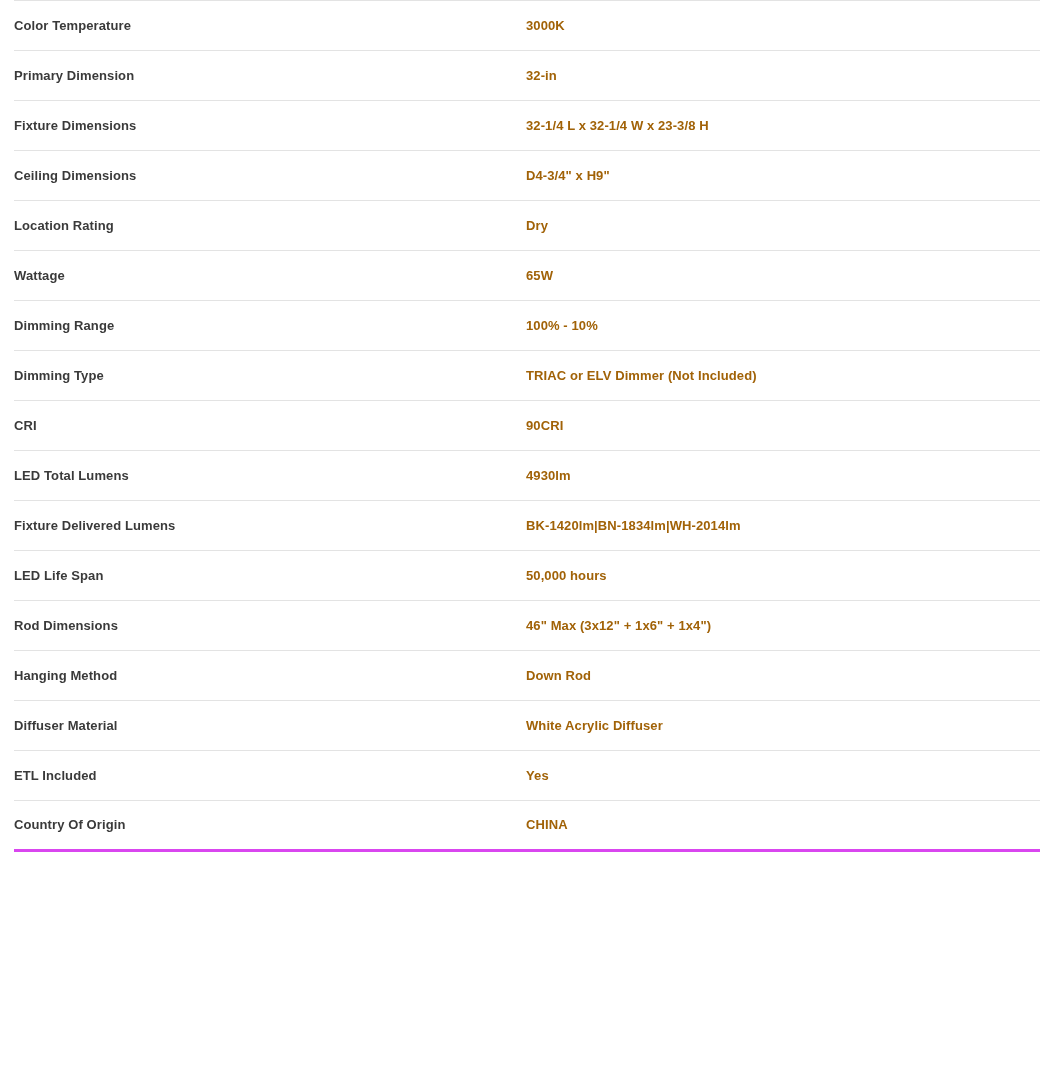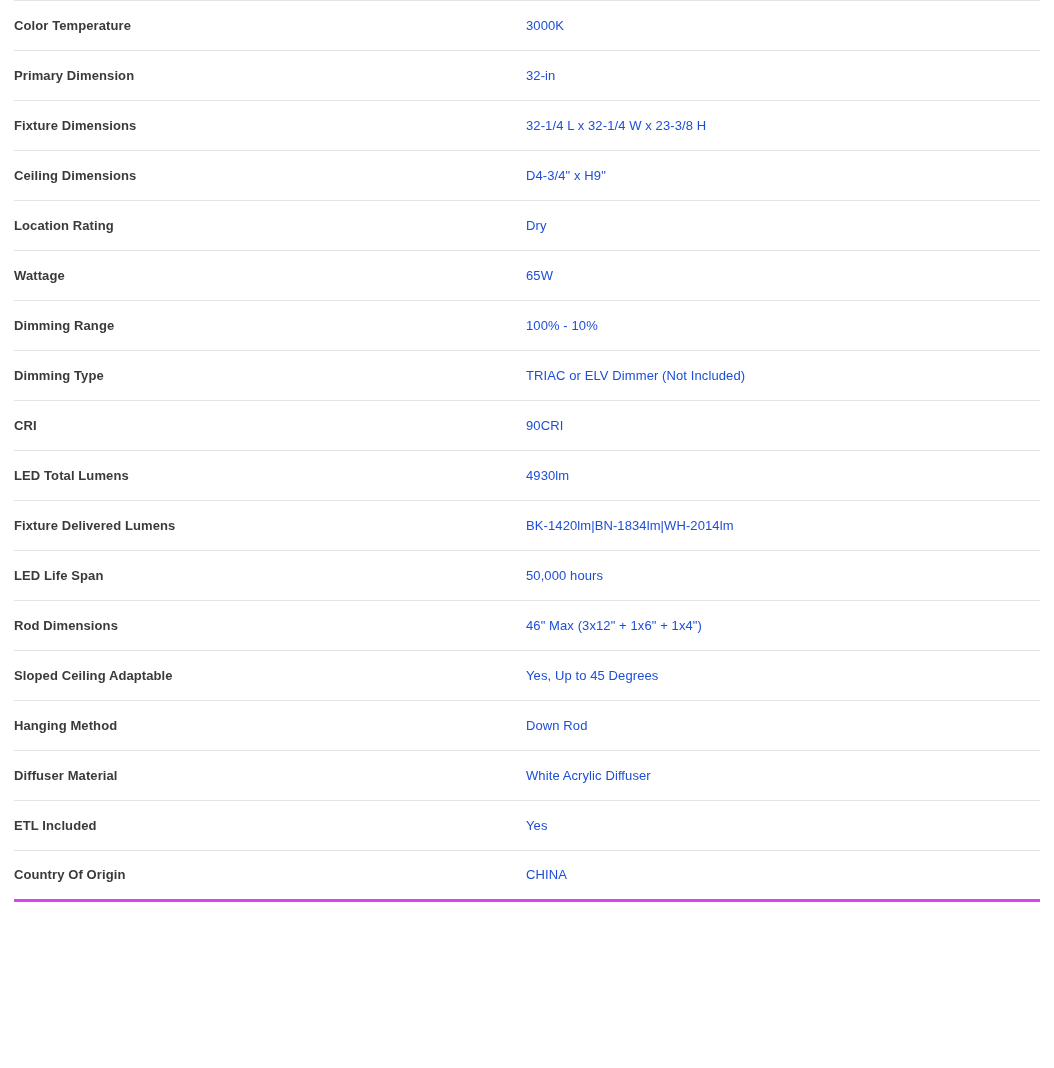--- a/index.html
+++ b/index.html
@@ -36,22 +36,22 @@
   }
   td.spec-label {
     width: 512px;
     padding-left: 15px;
     font-weight: bold;
     color: #3a3a3a;
     letter-spacing: 0.1px;
   }
   td.spec-value {
     padding-left: 18px;
-    font-weight: normal;
-    color: #1d4ed8;
+    font-weight: bold;
+    color: #a16207;
     letter-spacing: 0.1px;
   }
   tr:first-child td {
     border-top: 1px solid #e3e3e3;
   }
   tr:last-child td {
     border-bottom: 3px solid #d946ef;
   }
 </style>
 </head>
@@ -106,24 +106,20 @@
         </tr>
         <tr>
           <td class="spec-label">LED Life Span</td>
           <td class="spec-value">50,000 hours</td>
         </tr>
         <tr>
           <td class="spec-label">Rod Dimensions</td>
           <td class="spec-value">46" Max (3x12" + 1x6" + 1x4")</td>
         </tr>
         <tr>
-          <td class="spec-label">Sloped Ceiling Adaptable</td>
-          <td class="spec-value">Yes, Up to 45 Degrees</td>
-        </tr>
-        <tr>
           <td class="spec-label">Hanging Method</td>
           <td class="spec-value">Down Rod</td>
         </tr>
         <tr>
           <td class="spec-label">Diffuser Material</td>
           <td class="spec-value">White Acrylic Diffuser</td>
         </tr>
         <tr>
           <td class="spec-label">ETL Included</td>
           <td class="spec-value">Yes</td>

